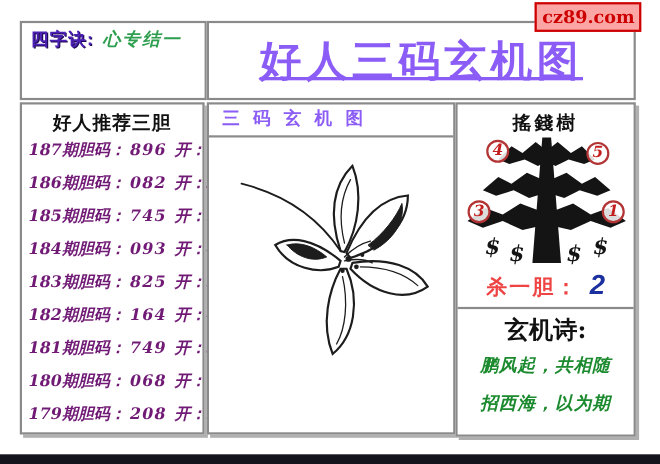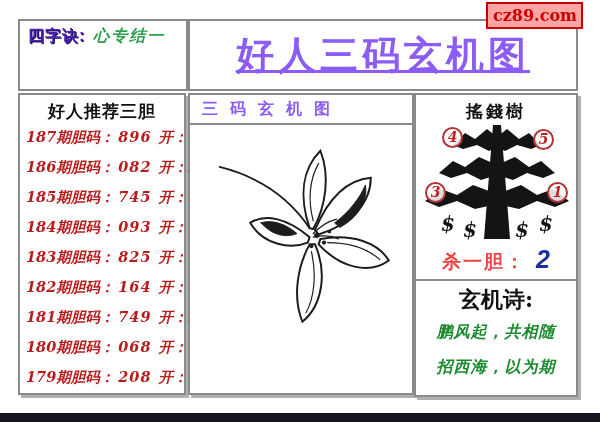--- a/index.html
+++ b/index.html
@@ -26,21 +26,21 @@
 
   .badge { position:absolute; left:486px; top:2px; width:97px; height:27px; background:#fca5a5;
            border:2px solid #cc0000; display:flex; align-items:center; padding:0 4px; cursor:pointer;justify-content:flex-end; }
   .badge-square { width:14px; height:14px; background:#ffff00; margin-right:3px; }
   .badge-text { color:#cc0000; font-family:"DejaVu Serif", serif; font-weight:bold; font-size:16px; }
 
   
   .left-panel { left:18px; top:93px; width:168px; height:302px; }
   .left-header { text-align:center; font-weight:bold; font-size:17px; color:#111; padding-top:5px; height:27px; letter-spacing:1px; }
   .dan-row { height:30px; line-height:30px; padding-left:6px; white-space:nowrap;
-             font-family:"DejaVu Serif", serif; font-style:italic; font-weight:bold; font-size:14.5px; color:#b91c1c; }
+             font-family:"DejaVu Serif", serif; font-style:italic; font-weight:bold; font-size:14.5px; color:#701a75; }
   .dan-row .dan { margin:0 7px 0 4px; letter-spacing:1px; }
   .dan-row .result { letter-spacing:1px; }
 
   
   .middle-panel { left:188px; top:93px; width:226px; height:302px; }
   .middle-header { height:30px; line-height:28px; text-align:left; border-bottom:2px solid #8a8a8a;
                    font-weight:bold; font-size:16px; letter-spacing:12px; color:#8b5cf6; padding-left:12px; }
   .flower-wrap { margin:12px 0 0 26px; }
 
   

